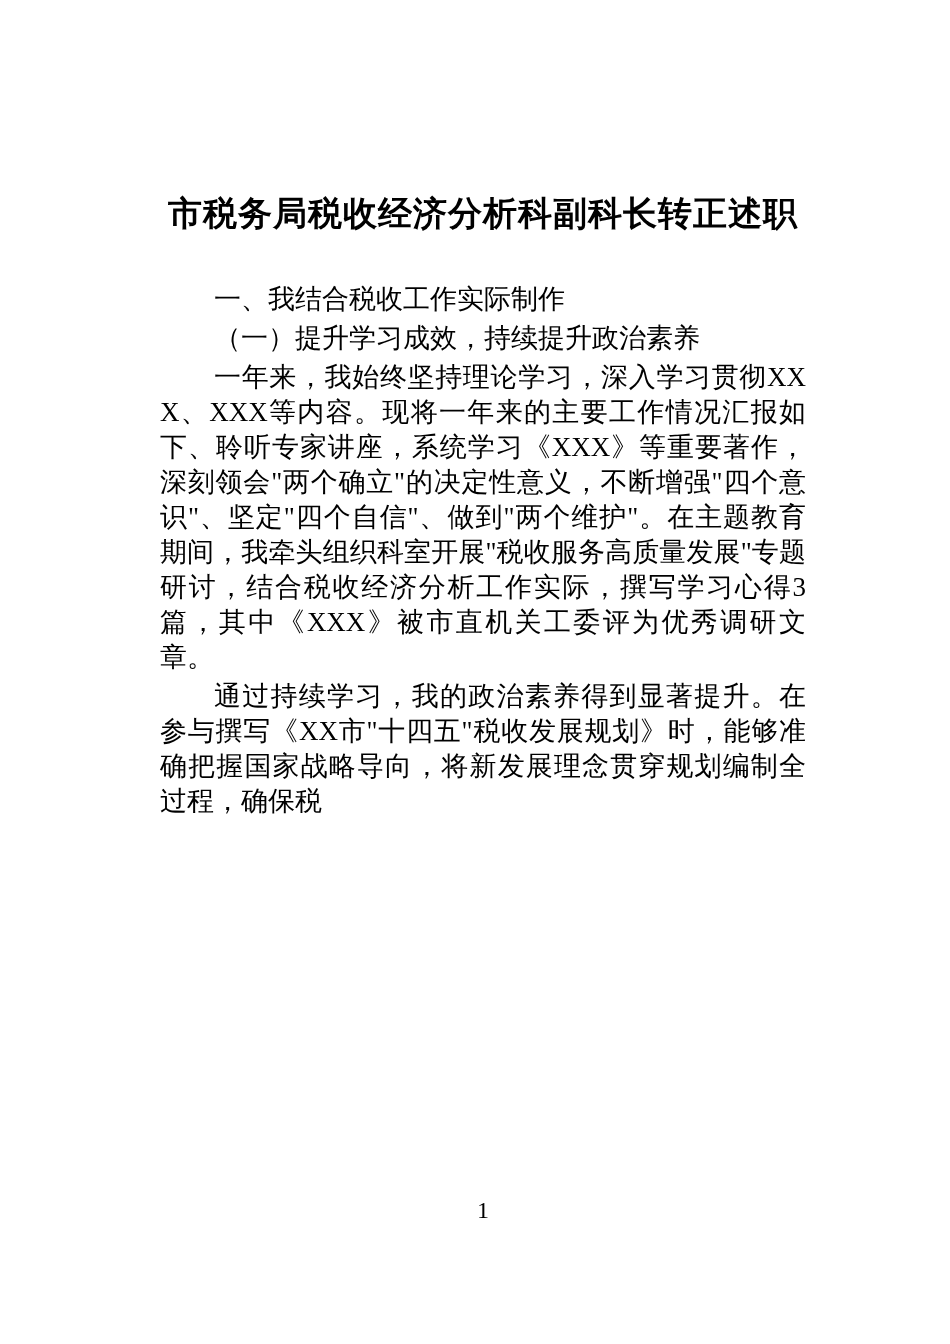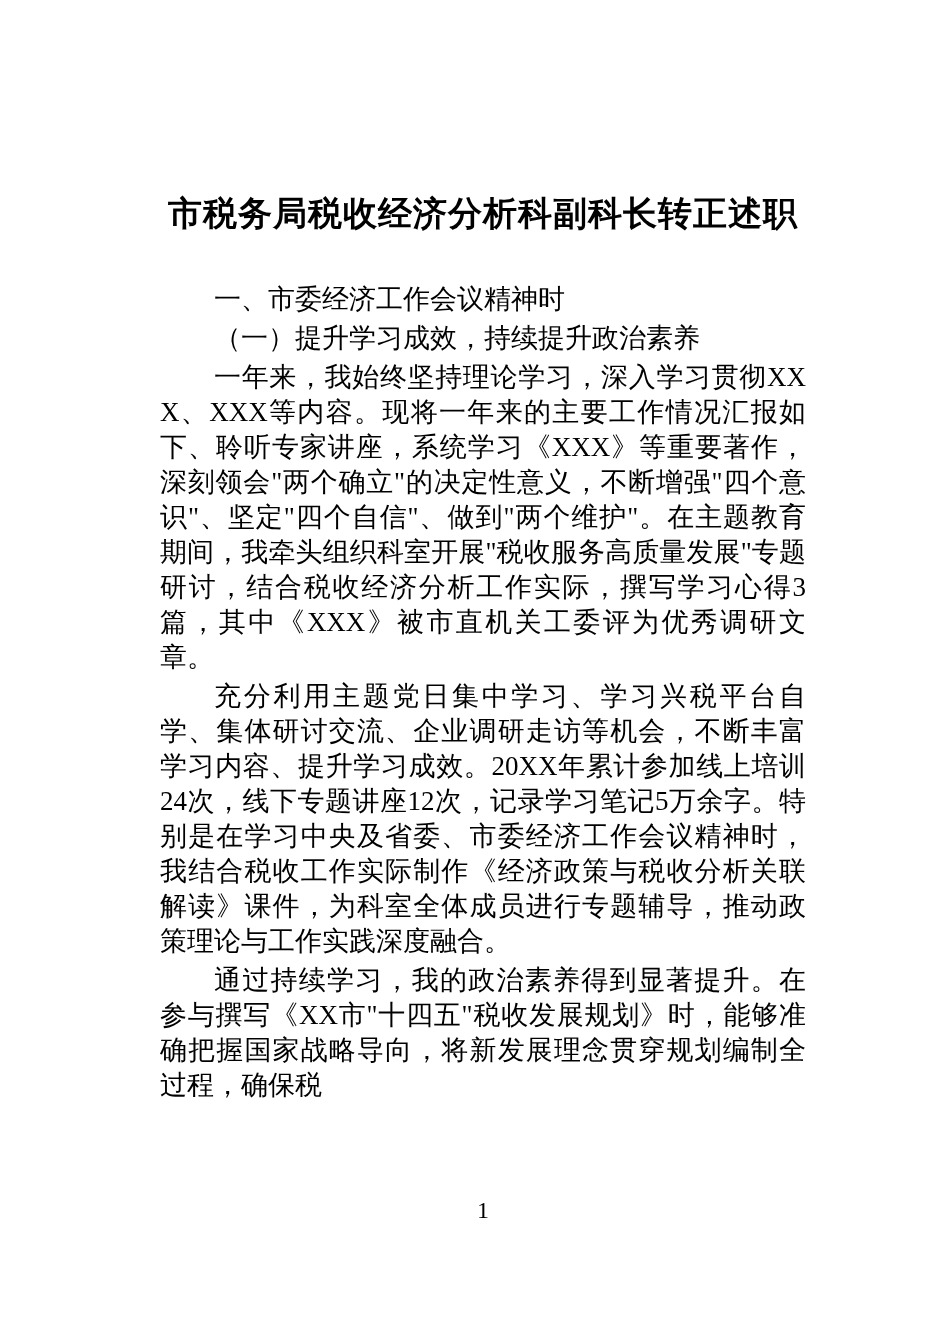--- a/index.html
+++ b/index.html
@@ -54,24 +54,23 @@
 </head>
 <body>
 
 <div class="page">
 
   <h1 class="doc-title">
     <span class="title-line">市税务局税收经济分析科副科长转正述职</span>
   </h1>
 
   <div class="doc-body">
-    <p>一、市委经济工作会议精神时</p>
+    <p>一、我结合税收工作实际制作</p>
     <p>（一）提升学习成效，持续提升政治素养</p>
     <p>一年来，我始终坚持理论学习，深入学习贯彻XXX、XXX等内容。现将一年来的主要工作情况汇报如下、聆听专家讲座，系统学习《XXX》等重要著作，深刻领会"两个确立"的决定性意义，不断增强"四个意识"、坚定"四个自信"、做到"两个维护"。在主题教育期间，我牵头组织科室开展"税收服务高质量发展"专题研讨，结合税收经济分析工作实际，撰写学习心得3篇，其中《XXX》被市直机关工委评为优秀调研文章。</p>
-    <p>充分利用主题党日集中学习、学习兴税平台自学、集体研讨交流、企业调研走访等机会，不断丰富学习内容、提升学习成效。20XX年累计参加线上培训24次，线下专题讲座12次，记录学习笔记5万余字。特别是在学习中央及省委、市委经济工作会议精神时，我结合税收工作实际制作《经济政策与税收分析关联解读》课件，为科室全体成员进行专题辅导，推动政策理论与工作实践深度融合。</p>
     <p>通过持续学习，我的政治素养得到显著提升。在参与撰写《XX市"十四五"税收发展规划》时，能够准确把握国家战略导向，将新发展理念贯穿规划编制全过程，确保税</p>
   </div>
 
   <div class="page-footer">
     <span>1</span>
   </div>
 
 </div>
 
 </body></html>

